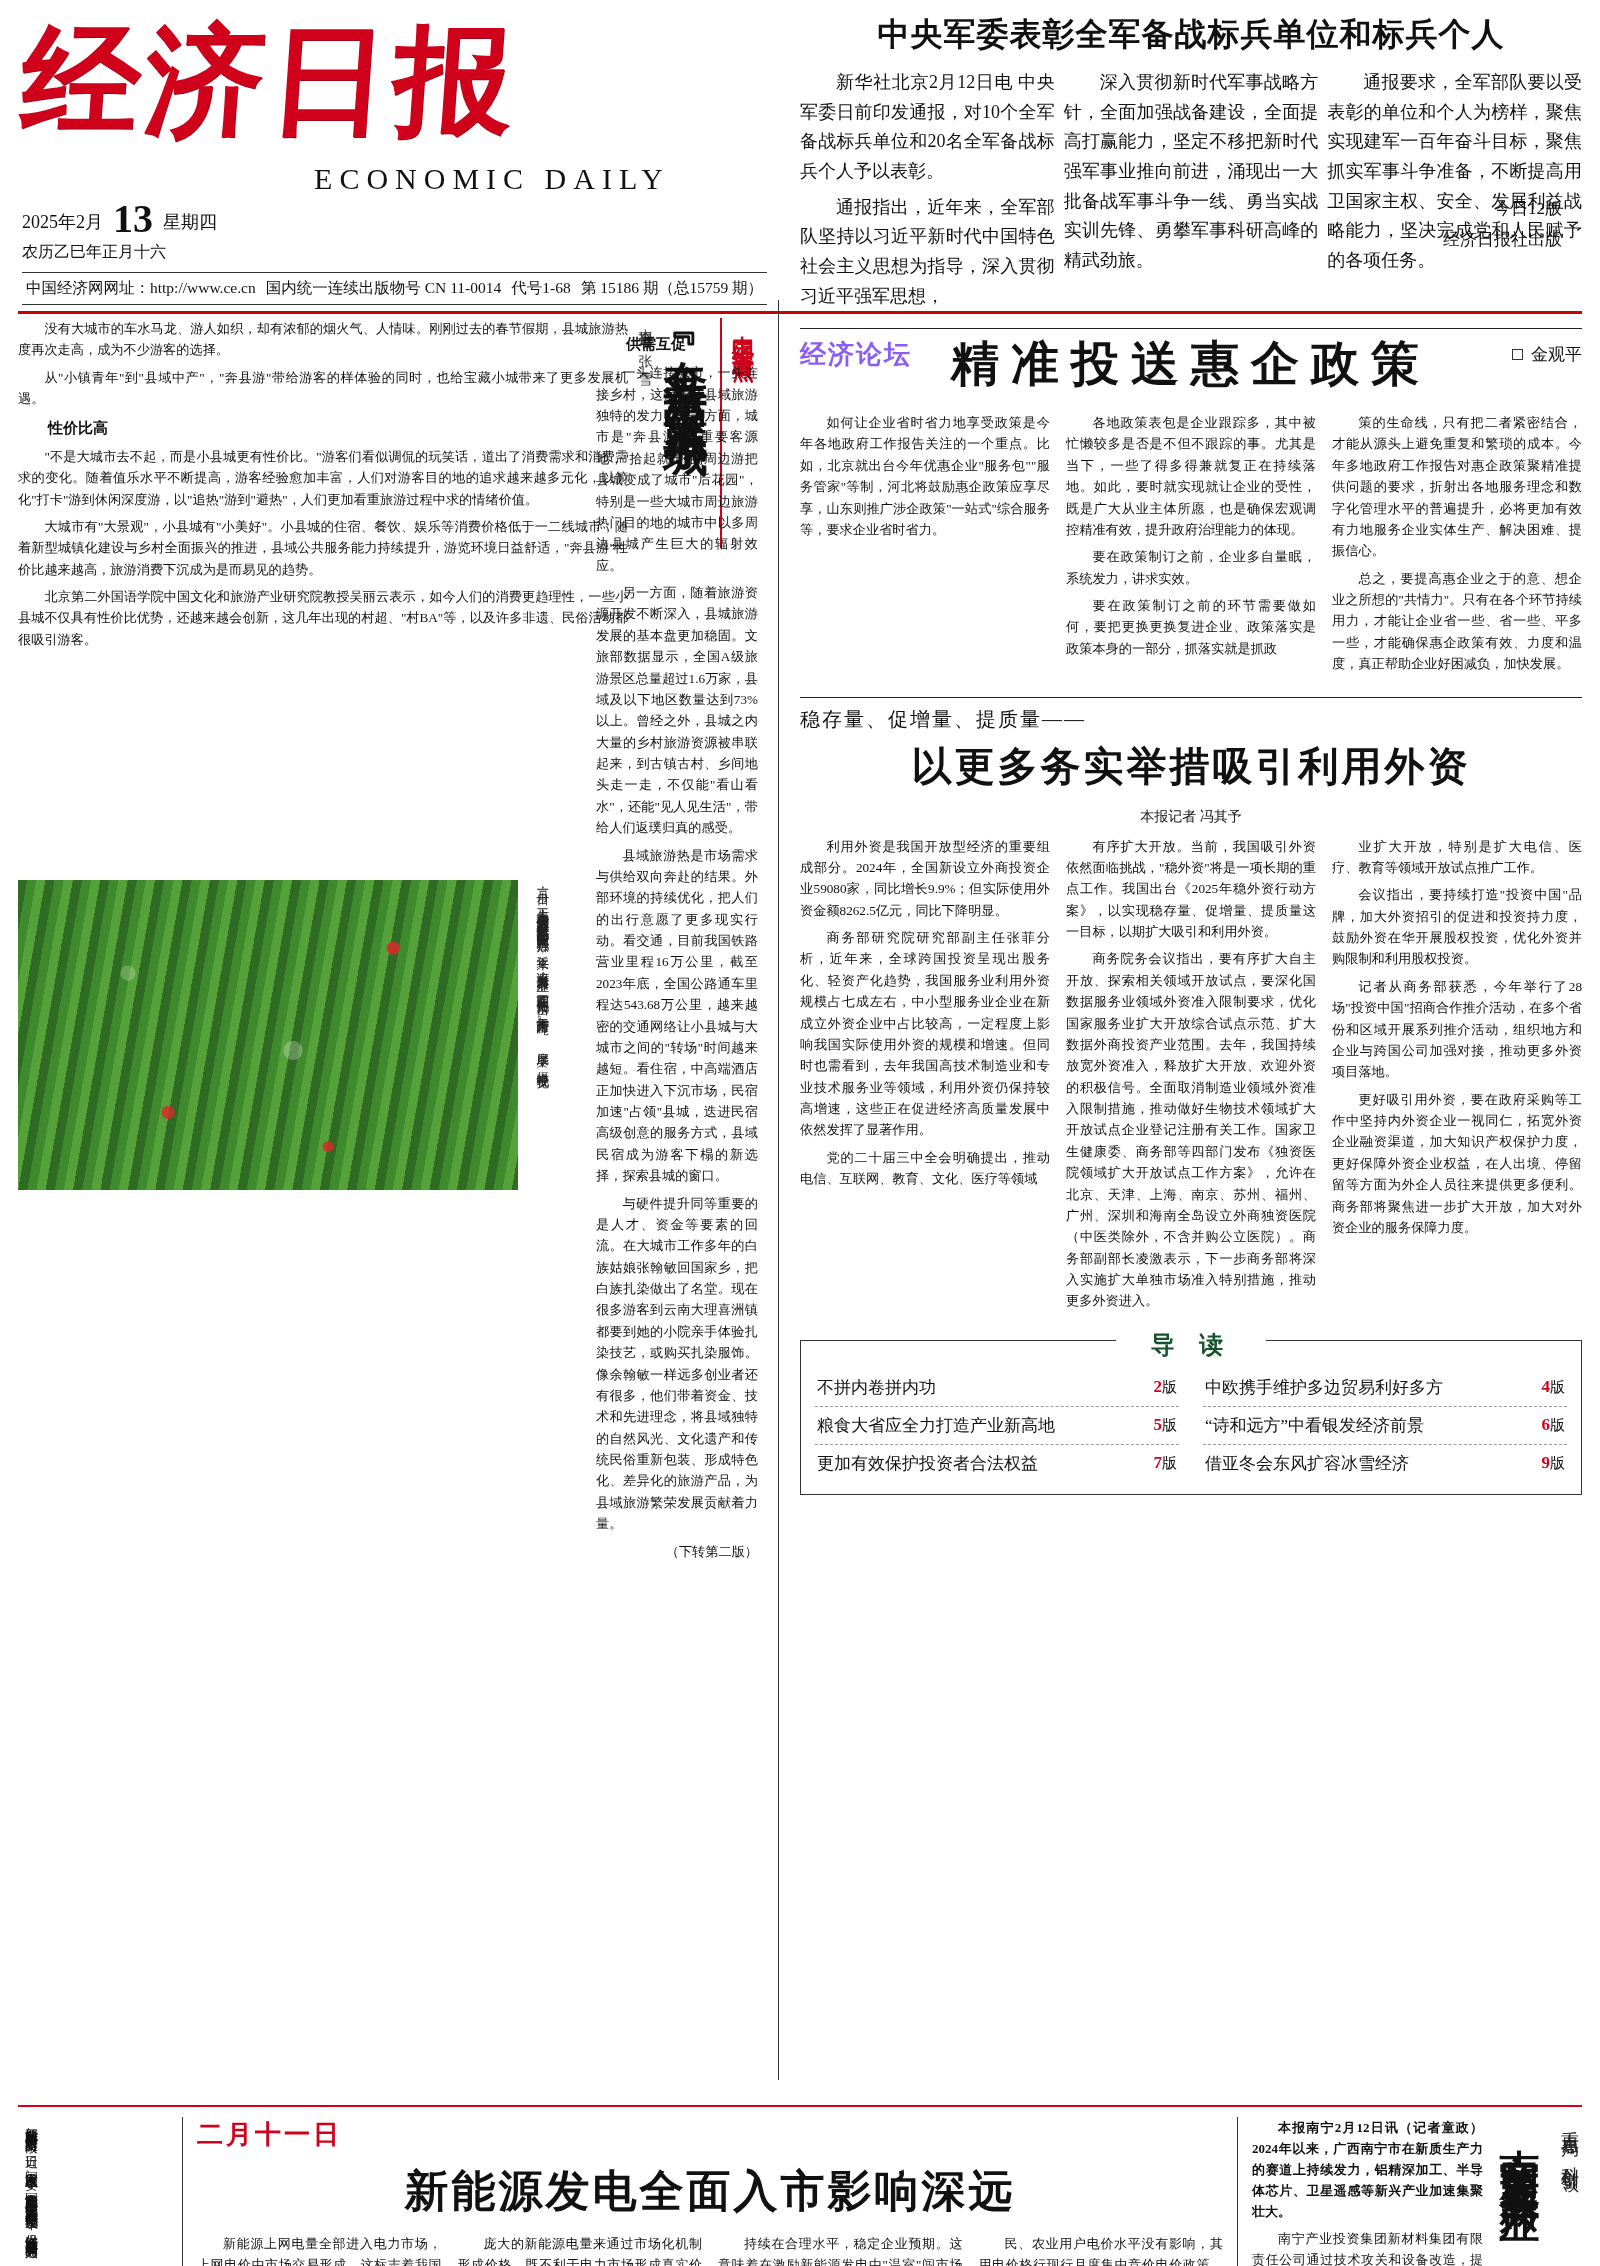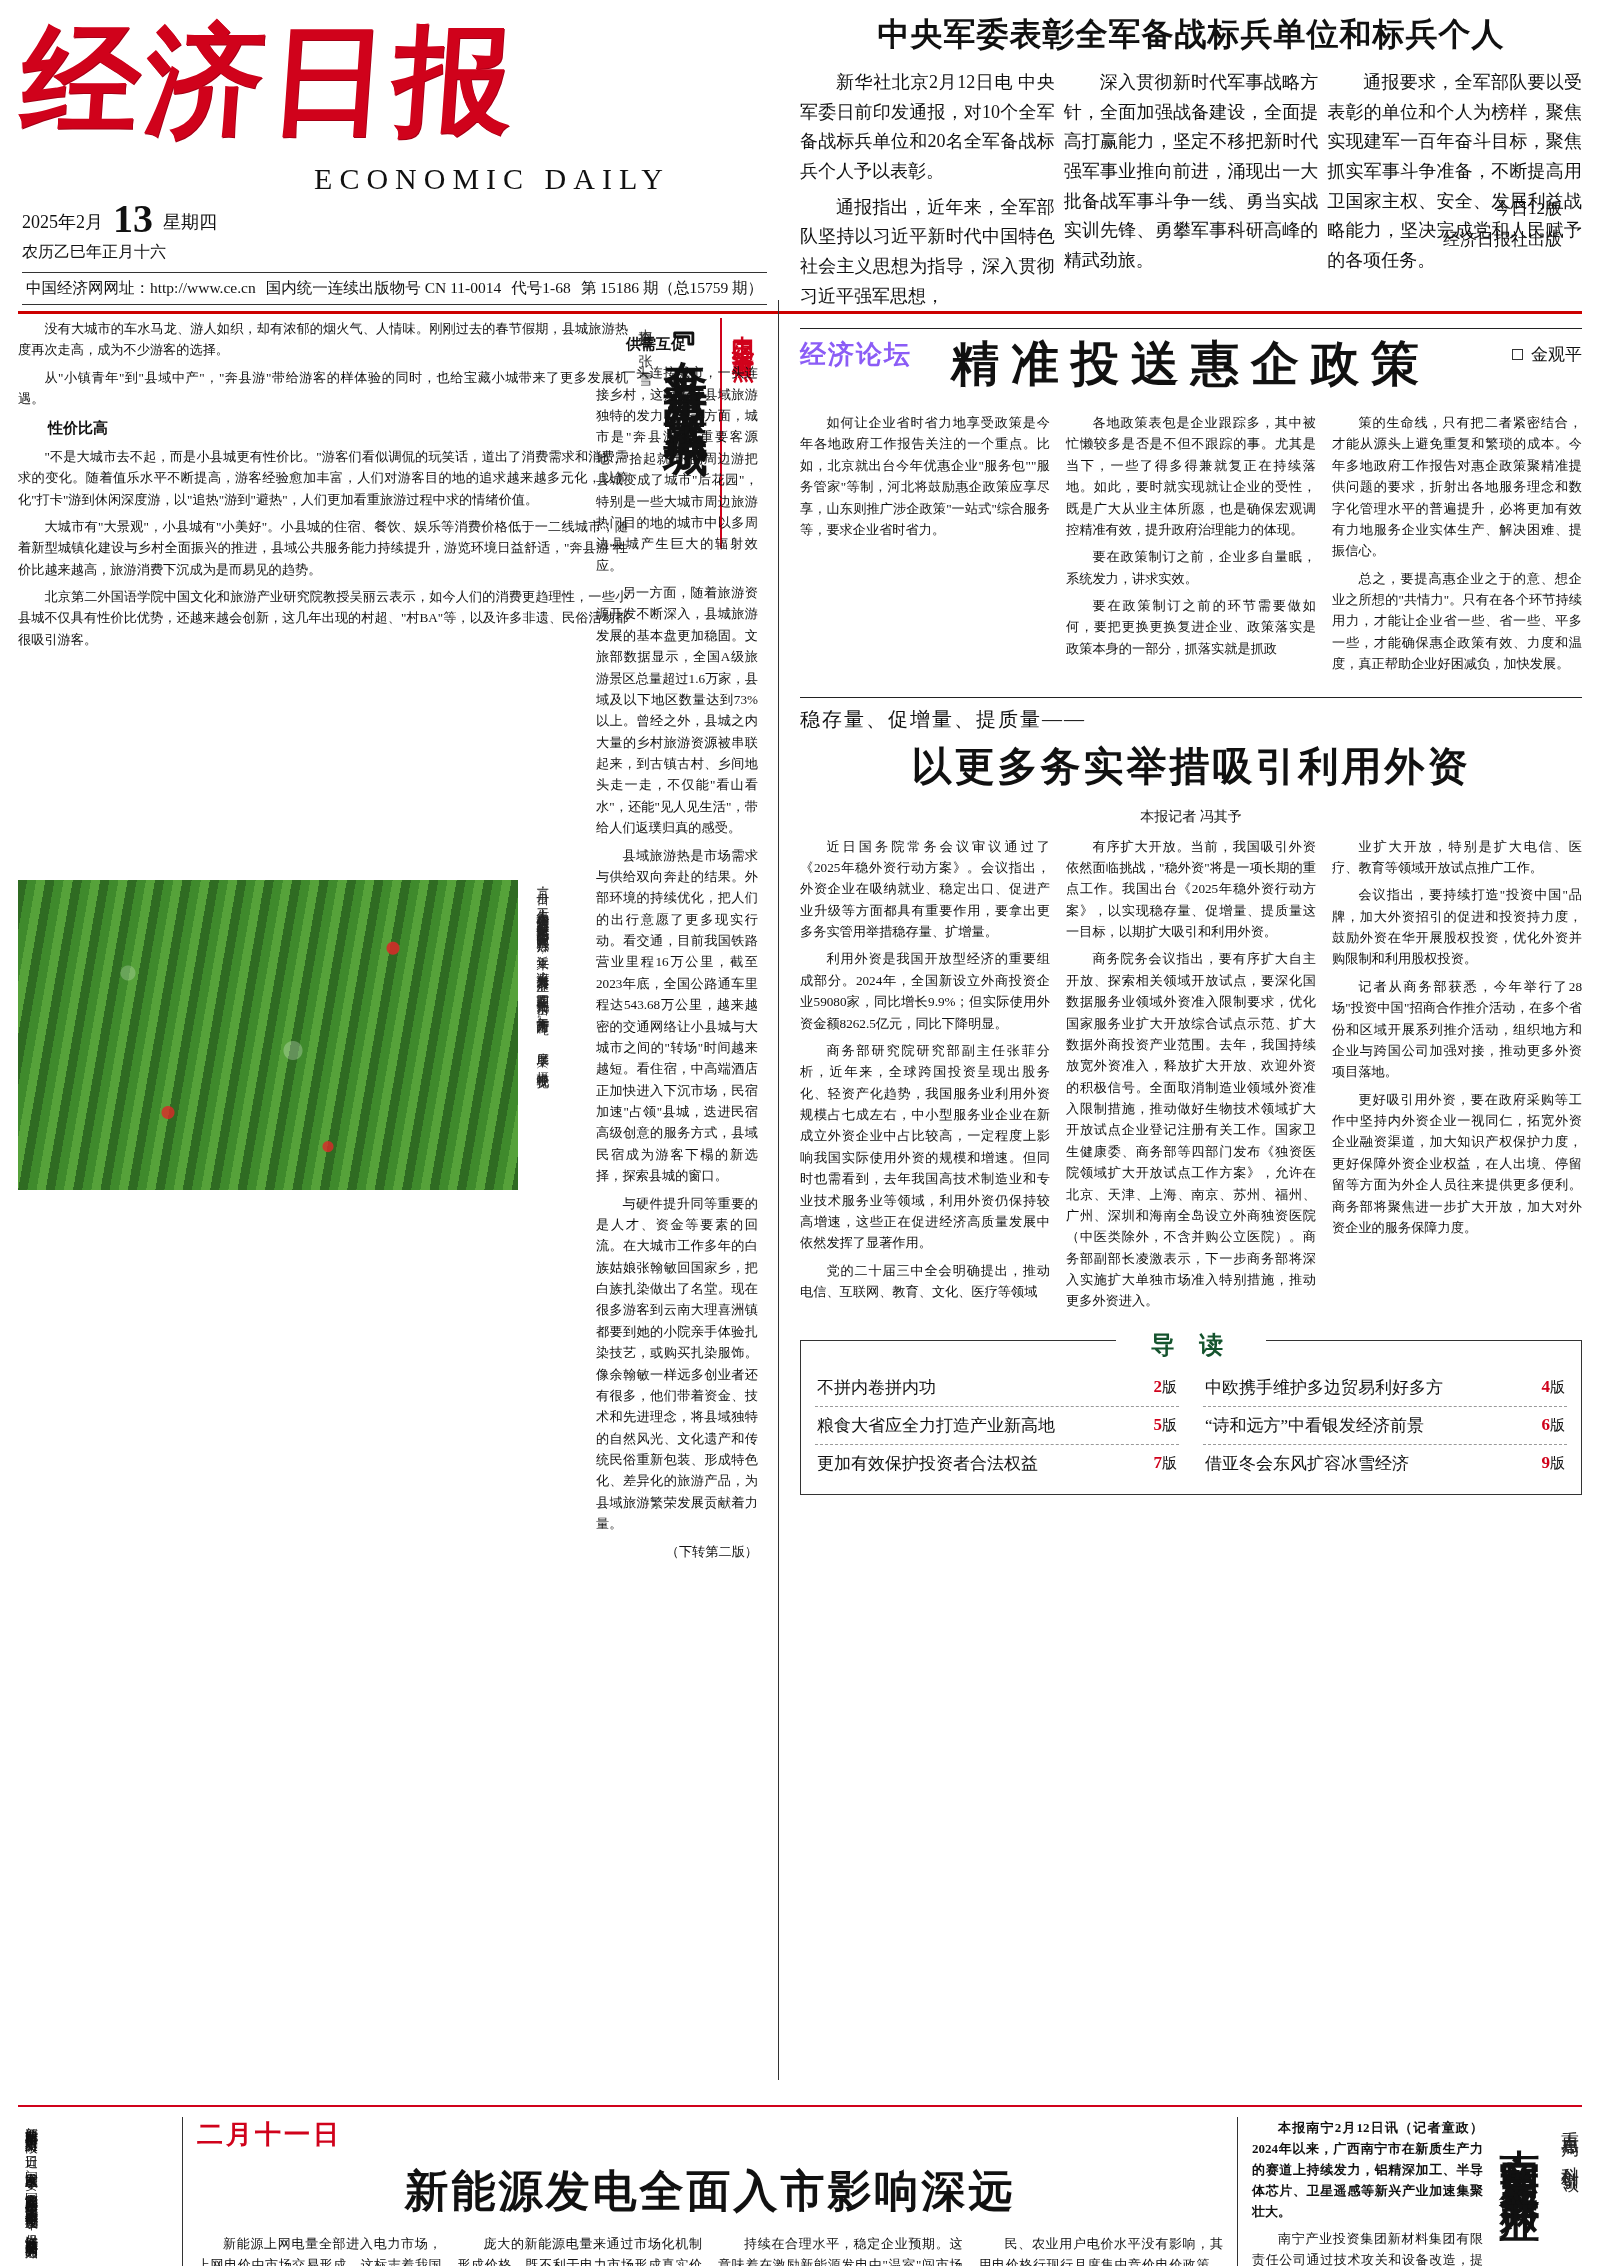--- a/index.html
+++ b/index.html
@@ -307,21 +307,20 @@
     </div>
 
     <div class="rule-thin" style="margin-top:16px;"></div>
 
     <div class="kicker">稳存量、促增量、提质量——</div>
     <div class="big-title-2">以更多务实举措吸引利用外资</div>
     <div style="text-align:center; font-size:14px; margin-bottom:10px;">本报记者  冯其予</div>
 
     <div class="body-cols">
       <div class="col">
-        <p>近日国务院常务会议审议通过了《2025年稳外资行动方案》。会议指出，外资企业在吸纳就业、稳定出口、促进产业升级等方面都具有重要作用，要拿出更多务实管用举措稳存量、扩增量。</p>
         <p>利用外资是我国开放型经济的重要组成部分。2024年，全国新设立外商投资企业59080家，同比增长9.9%；但实际使用外资金额8262.5亿元，同比下降明显。</p>
         <p>商务部研究院研究部副主任张菲分析，近年来，全球跨国投资呈现出股务化、轻资产化趋势，我国服务业利用外资规模占七成左右，中小型服务业企业在新成立外资企业中占比较高，一定程度上影响我国实际使用外资的规模和增速。但同时也需看到，去年我国高技术制造业和专业技术服务业等领域，利用外资仍保持较高增速，这些正在促进经济高质量发展中依然发挥了显著作用。</p>
         <p>党的二十届三中全会明确提出，推动电信、互联网、教育、文化、医疗等领域</p>
       </div>
       <div class="col">
         <p>有序扩大开放。当前，我国吸引外资依然面临挑战，"稳外资"将是一项长期的重点工作。我国出台《2025年稳外资行动方案》，以实现稳存量、促增量、提质量这一目标，以期扩大吸引和利用外资。</p>
         <p>商务院务会议指出，要有序扩大自主开放、探索相关领域开放试点，要深化国数据服务业领域外资准入限制要求，优化国家服务业扩大开放综合试点示范、扩大数据外商投资产业范围。去年，我国持续放宽外资准入，释放扩大开放、欢迎外资的积极信号。全面取消制造业领域外资准入限制措施，推动做好生物技术领域扩大开放试点企业登记注册有关工作。国家卫生健康委、商务部等四部门发布《独资医院领域扩大开放试点工作方案》，允许在北京、天津、上海、南京、苏州、福州、广州、深圳和海南全岛设立外商独资医院（中医类除外，不含并购公立医院）。商务部副部长凌激表示，下一步商务部将深入实施扩大单独市场准入特别措施，推动更多外资进入。</p>
       </div>
       <div class="col">
         <p>业扩大开放，特别是扩大电信、医疗、教育等领域开放试点推广工作。</p>

